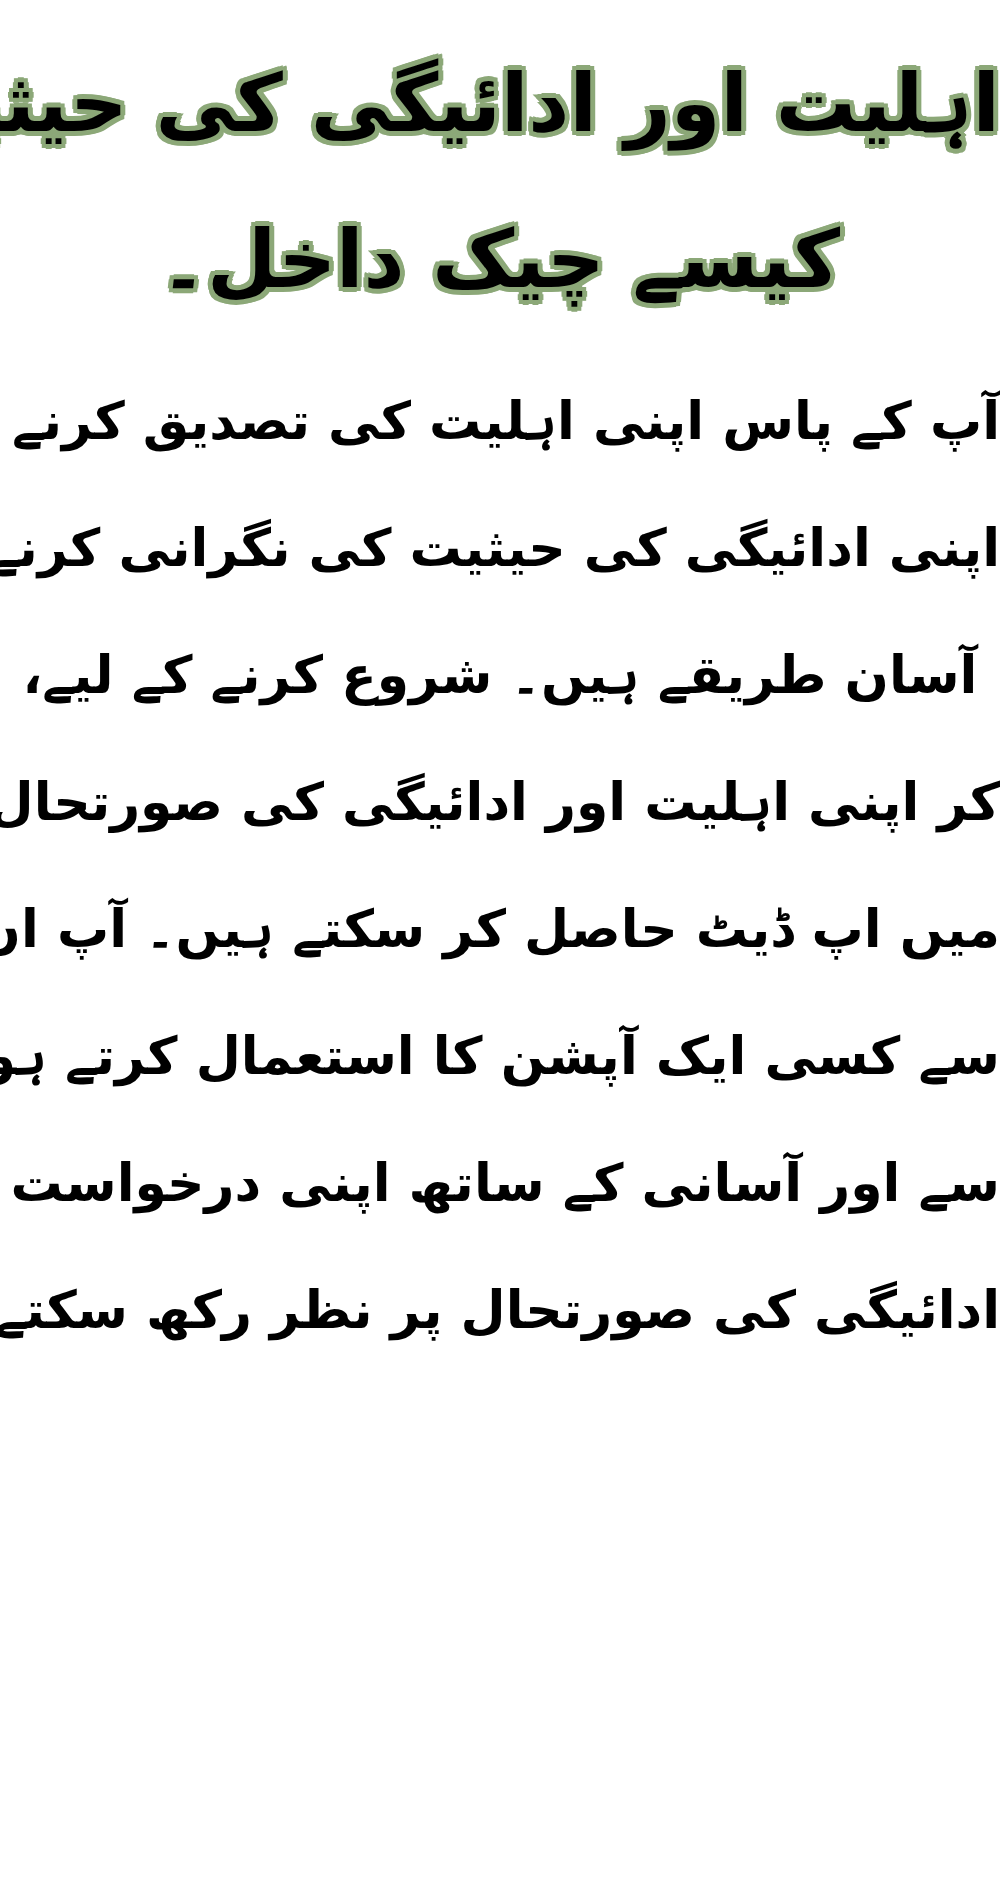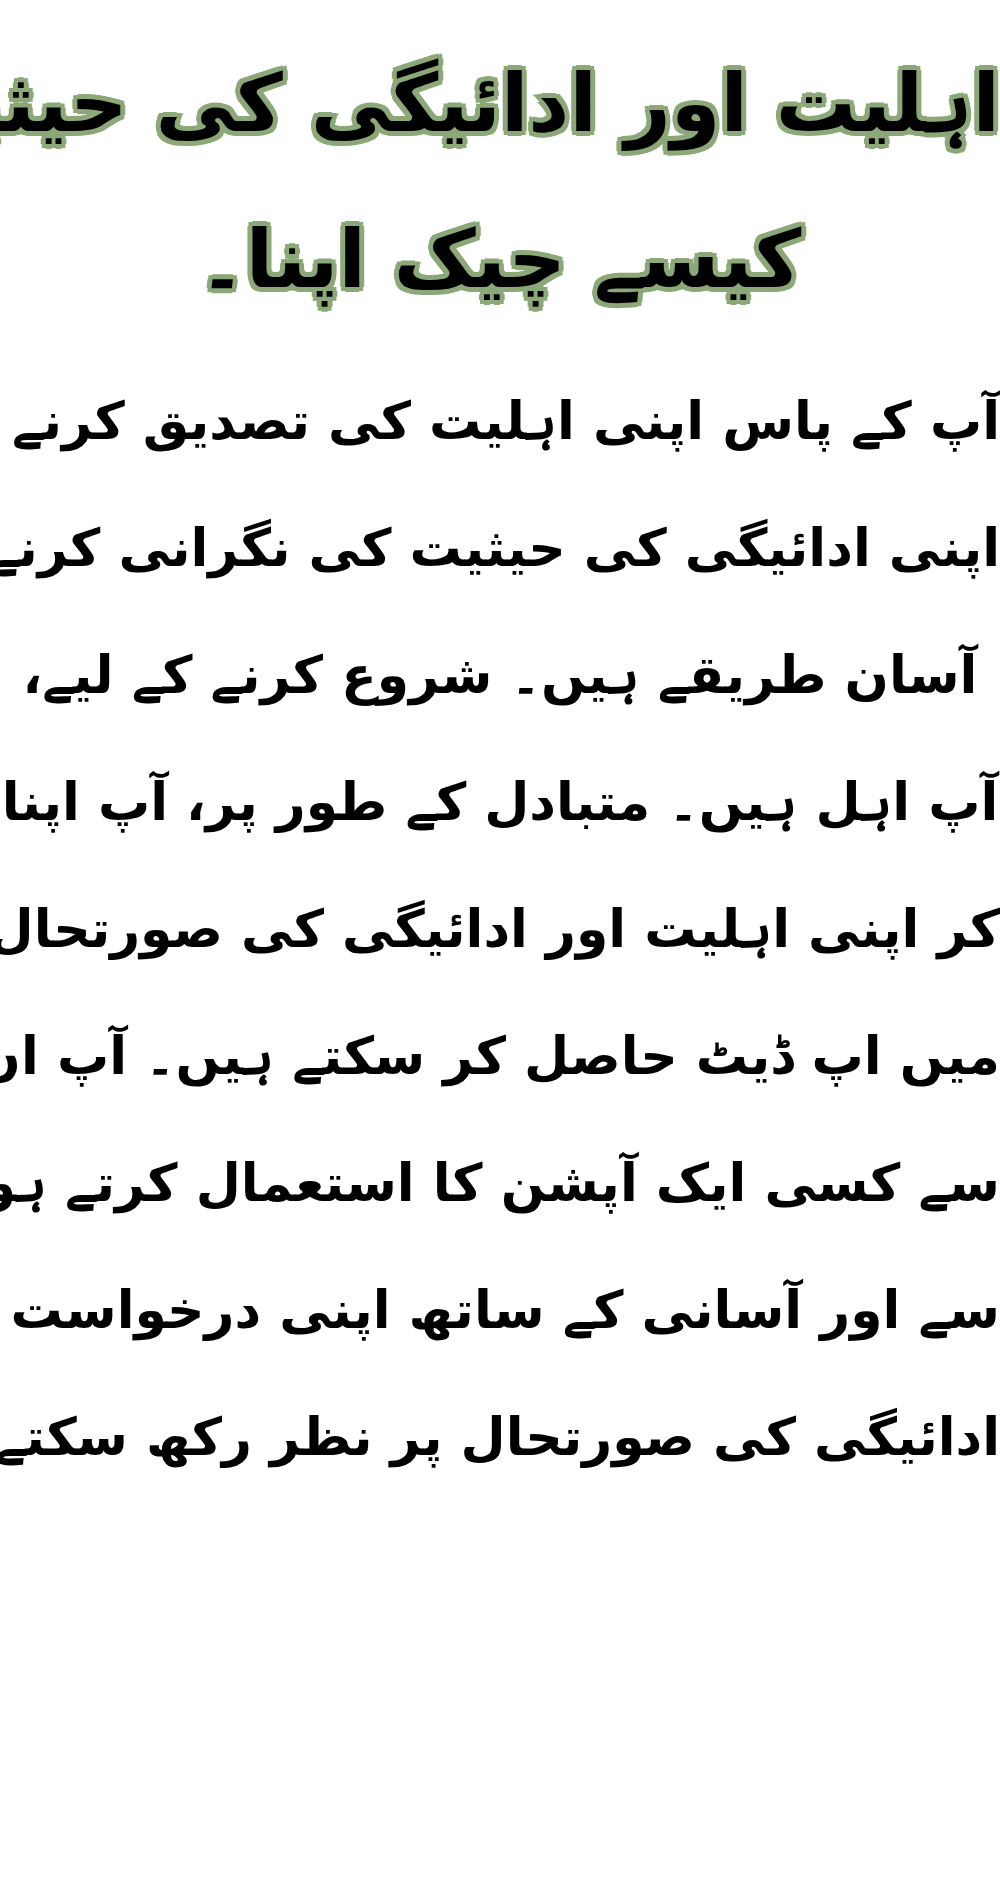--- a/index.html
+++ b/index.html
@@ -50,28 +50,27 @@
     white-space: nowrap;
   }
 </style>
 </head>
 <body>
 
 <div class="page">
 
   <header class="title-block">
     <div class="title-line">اہلیت اور ادائیگی کی حیثیت کو</div>
-    <div class="title-line">کیسے چیک اپنا۔</div>
+    <div class="title-line">کیسے چیک داخل۔</div>
   </header>
 
   <main class="body-block">
     <div class="body-line">آپ کے پاس اپنی اہلیت کی تصدیق کرنے اور</div>
     <div class="body-line">اپنی ادائیگی کی حیثیت کی نگرانی کرنے کے دو</div>
     <div class="body-line">آسان طریقے ہیں۔ شروع کرنے کے لیے،</div>
-    <div class="body-line">آپ اہل ہیں۔ متبادل کے طور پر، آپ اپنا</div>
     <div class="body-line">کر اپنی اہلیت اور ادائیگی کی صورتحال کے بارے</div>
     <div class="body-line">میں اپ ڈیٹ حاصل کر سکتے ہیں۔ آپ ان میں</div>
     <div class="body-line">سے کسی ایک آپشن کا استعمال کرتے ہوئے آسانی</div>
     <div class="body-line">سے اور آسانی کے ساتھ اپنی درخواست اور</div>
     <div class="body-line">ادائیگی کی صورتحال پر نظر رکھ سکتے ہیں۔</div>
   </main>
 
 </div>
 
 </body></html>

